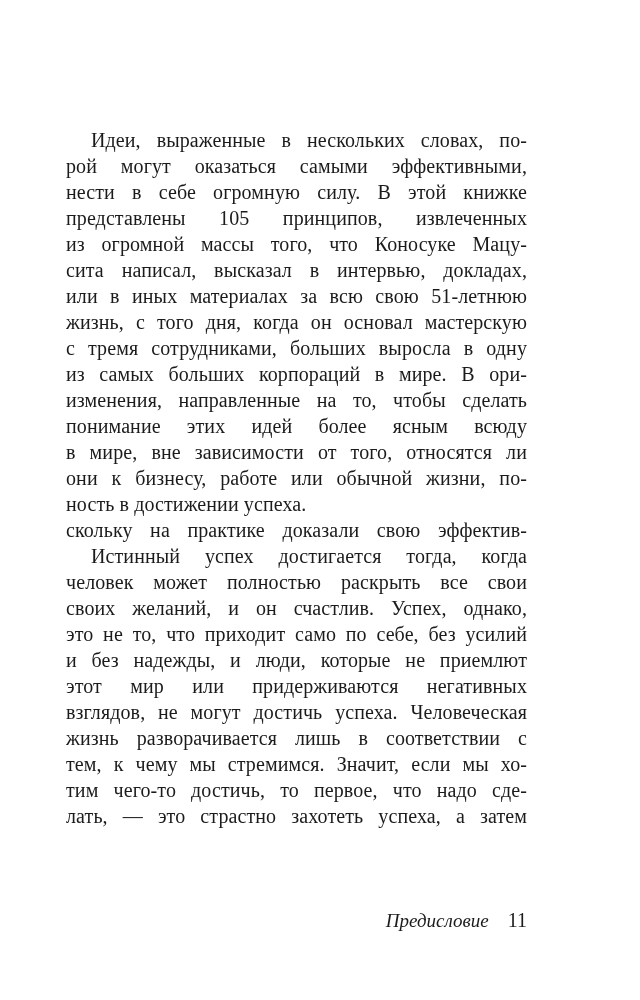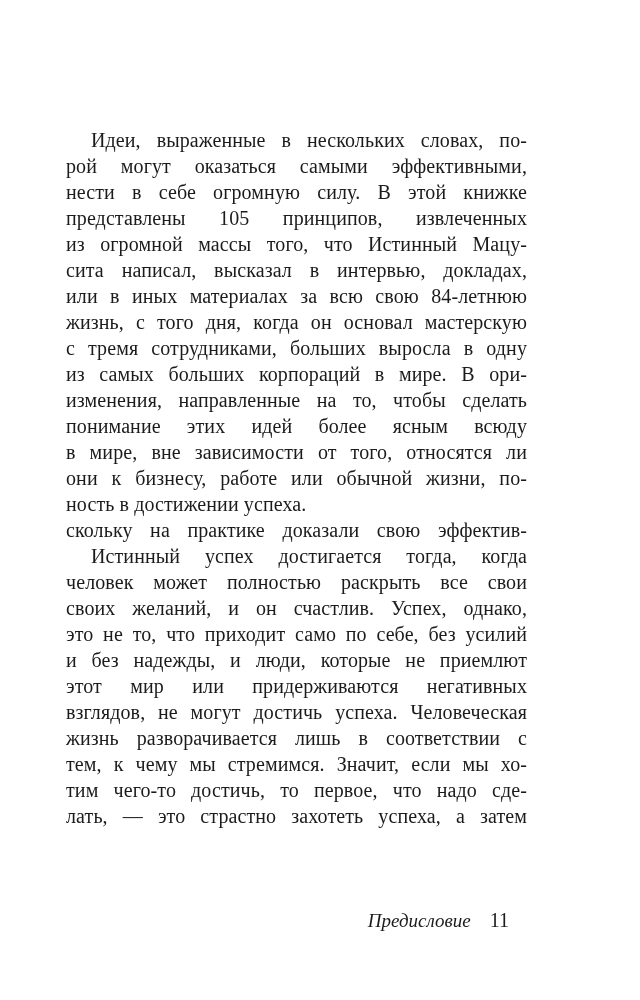--- a/index.html
+++ b/index.html
@@ -28,21 +28,21 @@
     line-height: 26px;
     text-align: justify;
     text-align-last: justify;
     text-justify: inter-word;
     letter-spacing: 0.1px;
   }
   .line.indent { text-indent: 25px; }
   .line.last-flush { text-align-last: left; }
   .page-footer {
     position: absolute;
-    left: 48px;
+    left: 66px;
     top: 908px;
     width: 461px;
     text-align: right;
     white-space: nowrap;
   }
   .running-title {
     font-style: italic;
     font-size: 19px;
     line-height: 24px;
   }
@@ -57,23 +57,23 @@
 <body style="background: rgb(255, 255, 255); color: rgb(27, 27, 27);">
 
 <div class="page">
 
   <main class="text-block">
       <div class="paragraph">
         <div class="line indent">Идеи, выраженные в нескольких словах, по-</div>
         <div class="line">рой могут оказаться самыми эффективными,</div>
         <div class="line">нести в себе огромную силу. В этой книжке</div>
         <div class="line">представлены 105 принципов, извлеченных</div>
-        <div class="line">из огромной массы того, что Истинный Мацу-</div>
+        <div class="line">из огромной массы того, что Коносуке Мацу-</div>
         <div class="line">сита написал, высказал в интервью, докладах,</div>
-        <div class="line">или в иных материалах за всю свою 84-летнюю</div>
+        <div class="line">или в иных материалах за всю свою 51-летнюю</div>
         <div class="line">жизнь, с того дня, когда он основал мастерскую</div>
         <div class="line">с тремя сотрудниками, больших выросла в одну</div>
         <div class="line">из самых больших корпораций в мире. В ори-</div>
         <div class="line">изменения, направленные на то, чтобы сделать</div>
         <div class="line">понимание этих идей более ясным всюду</div>
         <div class="line">в мире, вне зависимости от того, относятся ли</div>
         <div class="line">они к бизнесу, работе или обычной жизни, по-</div>
         <div class="line last-flush">ность в достижении успеха.</div>
         <div class="line">скольку на практике доказали свою эффектив-</div>
       </div>

